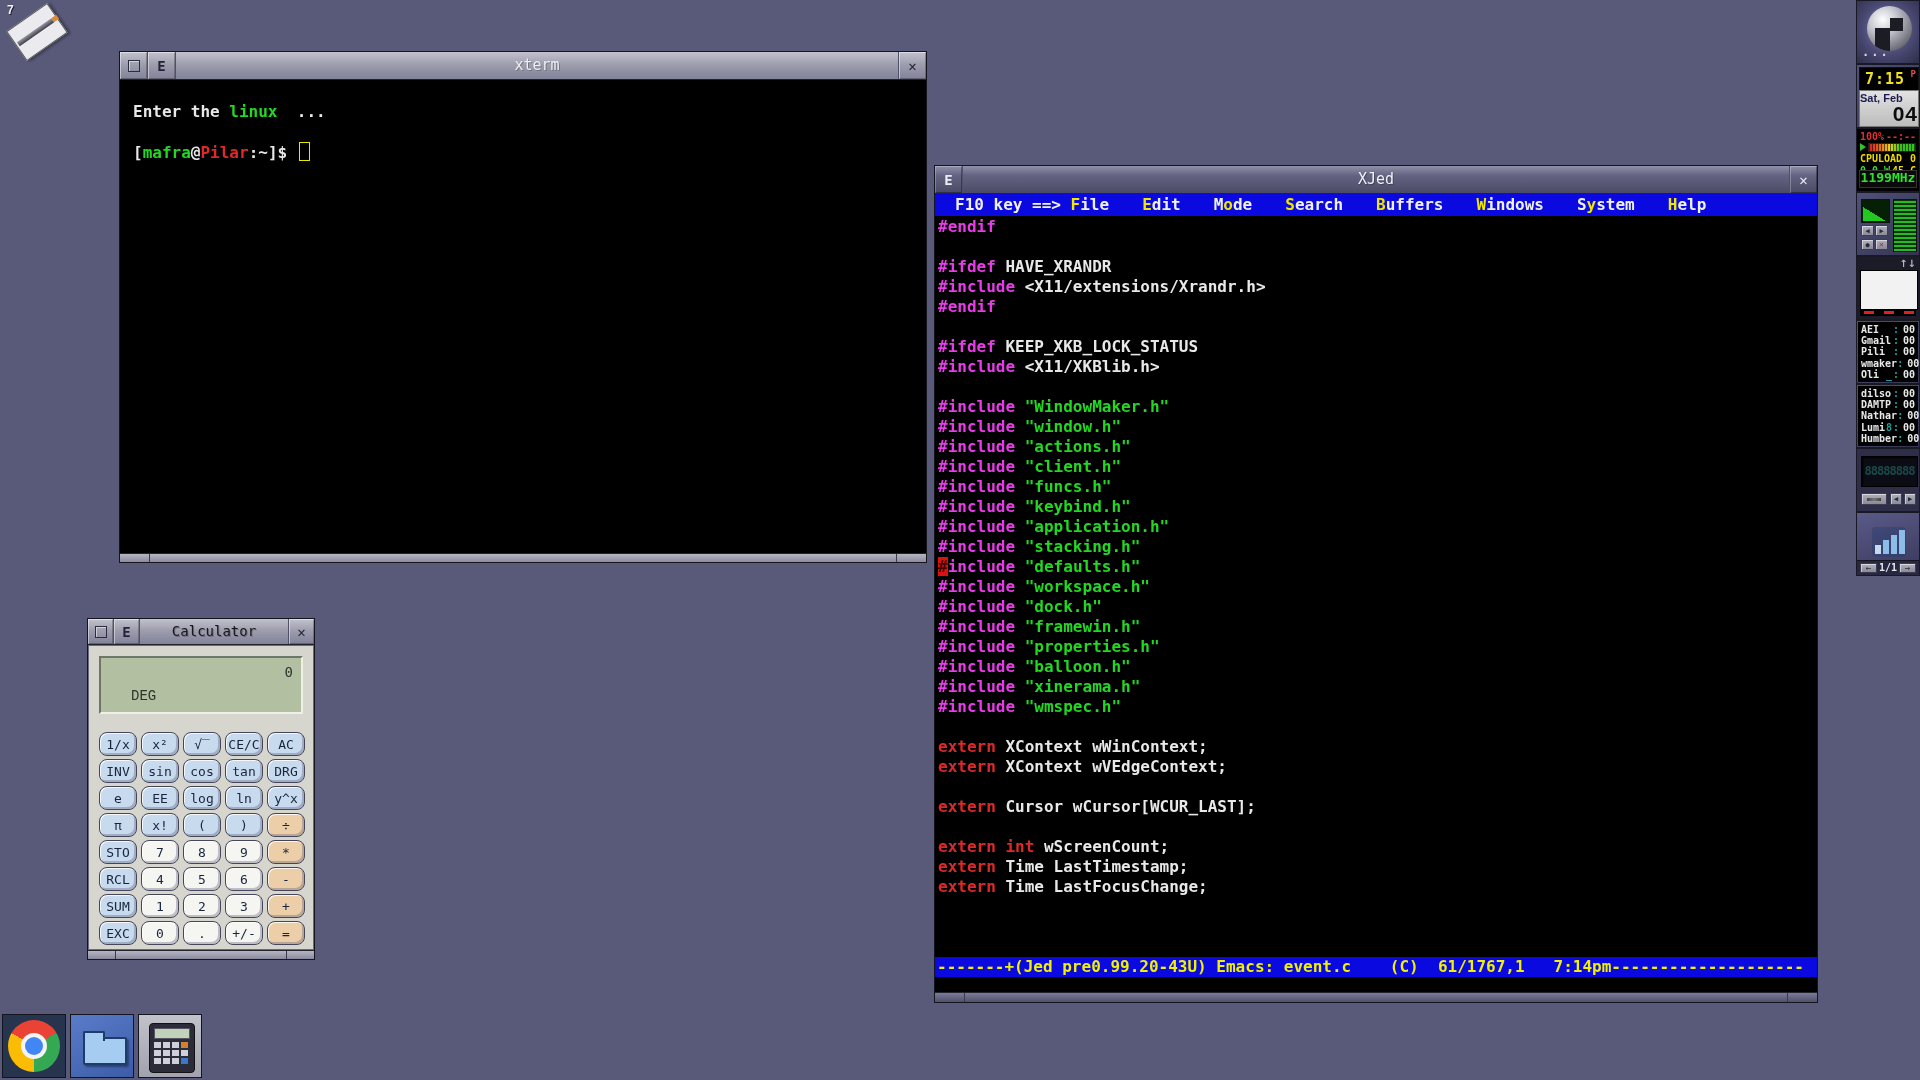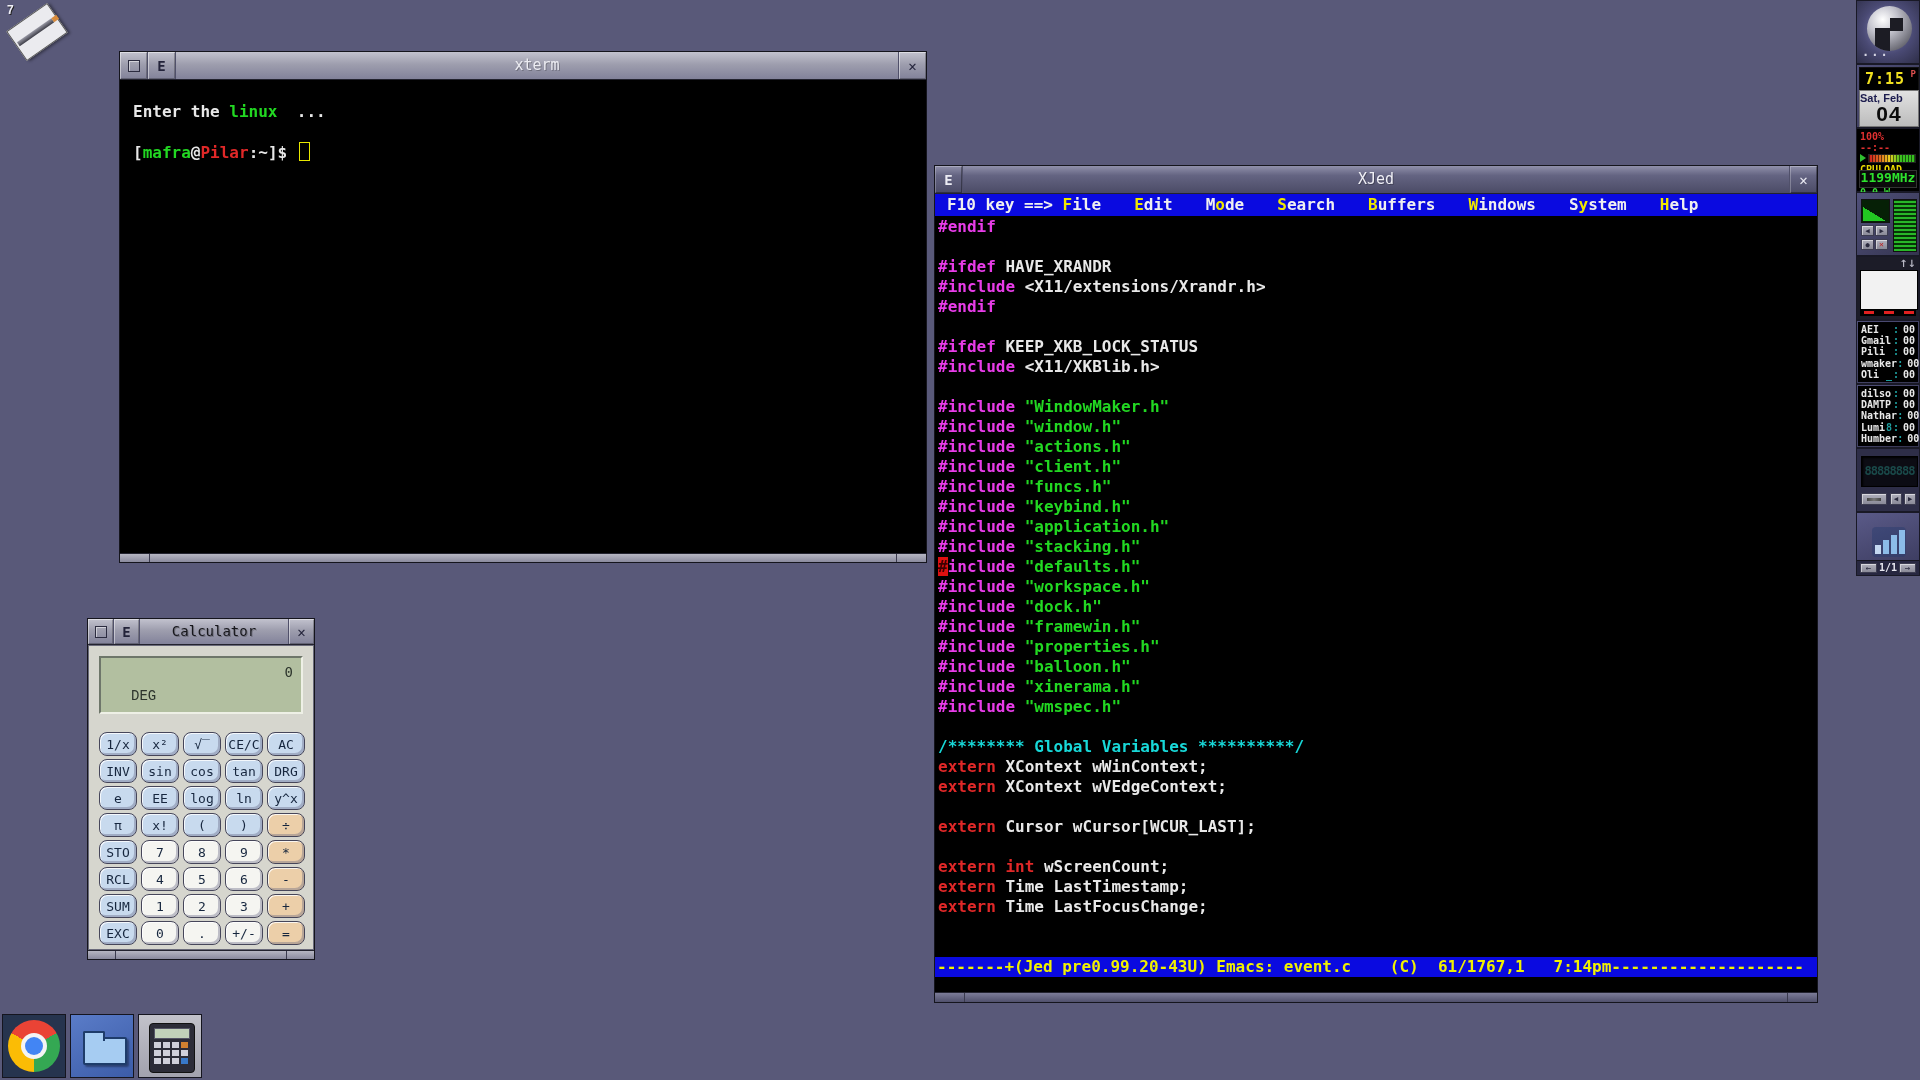--- a/index.html
+++ b/index.html
@@ -27,21 +27,21 @@
   
   .screen{position:absolute;background:#000;overflow:hidden;}
   .code-line{height:20px;line-height:20px;white-space:pre;font:bold 16px "DejaVu Sans Mono",monospace;}
   .tok{white-space:pre;}
   .tw{color:#e8e8e8;} .tg{color:#22d822;} .tr{color:#e02828;}
   .td{color:#e83ce8;} .ts{color:#22d822;} .tc{color:#18d8d8;} .tk{color:#e02828;}
   .tcur{background:#dd1010;color:#3c0000;}
   .tbox{display:inline-block;width:9px;height:17px;border:1px solid #e8e800;vertical-align:-3px;margin-left:2px;}
   
   .menubar{position:absolute;left:0;right:0;top:28px;height:32px;background:#0a0ae0;display:flex;
-           font:bold 16px "DejaVu Sans Mono",monospace;color:#f0f0f0;line-height:22px;padding-left:12px;box-sizing:border-box;overflow:hidden;}
+           font:bold 16px "DejaVu Sans Mono",monospace;color:#f0f0f0;line-height:22px;padding-left:20px;box-sizing:border-box;overflow:hidden;}
   .menu-prefix{white-space:pre;}
   .menu-item{margin-right:33px;cursor:default;}
   .menu-item .hot{color:#f0e800;}
   .statusbar{position:absolute;left:0;right:0;background:#0a0ae0;color:#f0f000;height:20px;line-height:20px;
              font:bold 16px "DejaVu Sans Mono",monospace;white-space:pre;overflow:hidden;padding-left:2px;box-sizing:border-box;}
   
   .calc-body{position:absolute;left:0;right:0;top:26px;bottom:9px;background-color:#d6d6ce;
              background-image:radial-gradient(circle,#bcbcb2 22%,transparent 25%);background-size:4px 4px;
              border:1px solid #6a6a7a;box-sizing:border-box;}
   .calc-display{position:absolute;left:10px;top:10px;width:204px;height:58px;background:#b2bfa0;
@@ -53,21 +53,21 @@
              grid-auto-rows:24px;gap:3px 4px;}
   .calc-btn{border:1px solid #46465a;border-radius:8px;display:flex;align-items:center;justify-content:center;
             font:13px "DejaVu Sans Mono",monospace;color:#16263e;
             box-shadow:inset 1px 1px 0 rgba(255,255,255,.8), inset -2px -2px 0 rgba(90,90,120,.35);cursor:default;}
   .fn{background:#c8daee;} .digit{background:#f5f5f1;} .op{background:#eccfa9;}
   
   .dock{position:absolute;left:1856px;top:0;width:64px;}
   .tile{position:absolute;left:0;width:64px;height:64px;box-sizing:border-box;
         background:linear-gradient(135deg,#50507a 0%,#34344f 100%);border:1px solid #191926;cursor:default;}
   .tiny{font:bold 10px "DejaVu Sans Mono",monospace;}
-  .lcd-row{display:flex;justify-content:space-between;padding:0 3px;flex-direction:column;}
+  .lcd-row{display:flex;justify-content:space-between;padding:0 3px;}
   .mail-col{position:absolute;inset:1px;background:#000;padding:2px 3px;display:flex;flex-direction:column;justify-content:space-evenly;}
   .mail-row{display:flex;align-items:baseline;font:bold 10px "DejaVu Sans Mono",monospace;color:#e8e8e8;height:11px;line-height:11px;}
   .m-name{white-space:pre;}
   .m-spacer{flex:1;}
   .m-pre{color:#1e9e9e;margin-right:1px;}
   .m-colon{color:#1e9e9e;margin-right:4px;}
   .dock-btn{background:linear-gradient(180deg,#b0b0bc,#8a8a98);border:1px solid #3c3c50;
             box-shadow:inset 1px 1px 0 rgba(255,255,255,.5);display:flex;align-items:center;justify-content:center;
             color:#2a2a3e;position:absolute;box-sizing:border-box;}
   
@@ -142,21 +142,20 @@
         <div class="code-line"><span class="tok td">#include</span><span class="tok tw"> </span><span class="tok ts">"stacking.h"</span></div>
         <div class="code-line"><span class="tok tcur">#</span><span class="tok td">include</span><span class="tok tw"> </span><span class="tok ts">"defaults.h"</span></div>
         <div class="code-line"><span class="tok td">#include</span><span class="tok tw"> </span><span class="tok ts">"workspace.h"</span></div>
         <div class="code-line"><span class="tok td">#include</span><span class="tok tw"> </span><span class="tok ts">"dock.h"</span></div>
         <div class="code-line"><span class="tok td">#include</span><span class="tok tw"> </span><span class="tok ts">"framewin.h"</span></div>
         <div class="code-line"><span class="tok td">#include</span><span class="tok tw"> </span><span class="tok ts">"properties.h"</span></div>
         <div class="code-line"><span class="tok td">#include</span><span class="tok tw"> </span><span class="tok ts">"balloon.h"</span></div>
         <div class="code-line"><span class="tok td">#include</span><span class="tok tw"> </span><span class="tok ts">"xinerama.h"</span></div>
         <div class="code-line"><span class="tok td">#include</span><span class="tok tw"> </span><span class="tok ts">"wmspec.h"</span></div>
         <div class="code-line"></div>
-        <div class="code-line"><span class="tok tc">/******** Global Variables **********/</span></div>
         <div class="code-line"><span class="tok tk">extern</span><span class="tok tw"> XContext wWinContext;</span></div>
         <div class="code-line"><span class="tok tk">extern</span><span class="tok tw"> XContext wVEdgeContext;</span></div>
         <div class="code-line"></div>
         <div class="code-line"><span class="tok tk">extern</span><span class="tok tw"> Cursor wCursor[WCUR_LAST];</span></div>
         <div class="code-line"></div>
         <div class="code-line"><span class="tok tk">extern</span><span class="tok tw"> </span><span class="tok tk">int</span><span class="tok tw"> wScreenCount;</span></div>
         <div class="code-line"><span class="tok tk">extern</span><span class="tok tw"> Time LastTimestamp;</span></div>
         <div class="code-line"><span class="tok tk">extern</span><span class="tok tw"> Time LastFocusChange;</span></div>
       </div>
   </div>
@@ -241,21 +240,21 @@
     <div class="abs" style="left:5px;top:44px;color:#d6d6e4;font:bold 12px 'DejaVu Sans Mono',monospace;letter-spacing:2px;">...</div>
   </div>
 
   <div class="tile" style="top:64px;">
     <div class="abs" style="left:2px;top:2px;width:58px;height:22px;background:#000;border:1px solid #111;">
       <div class="abs" style="left:0;right:8px;top:2px;text-align:center;color:#f0e020;font:bold 15px 'DejaVu Sans Mono',monospace;letter-spacing:1px;">7:15</div>
       <div class="abs" style="right:2px;top:1px;color:#e05050;font:bold 9px 'DejaVu Sans Mono',monospace;">P</div>
     </div>
     <div class="abs" style="left:2px;top:25px;width:58px;height:35px;background:linear-gradient(180deg,#e2e2e2,#bcbcbc);border:1px solid #777;">
       <div style="text-align:left;color:#1c1c4e;font:bold 11px 'Liberation Sans',sans-serif;margin-top:1px;">Sat, Feb</div>
-      <div style="text-align:center;color:#0c0c0c;font:bold 21px 'Liberation Sans',sans-serif;margin-top:-2px;letter-spacing:1px;">04</div>
+      <div style="text-align:right;color:#0c0c0c;font:bold 21px 'Liberation Sans',sans-serif;margin-top:-2px;letter-spacing:1px;">04</div>
     </div>
   </div>
 
   <div class="tile" style="top:128px;background:#000;">
     <div class="lcd-row tiny" style="margin-top:2px;color:#e03030;">
       <span>100%</span>
       <span>--:--</span>
     </div>
     <div style="display:flex;align-items:center;padding:1px 3px;height:8px;">
       <span style="width:0;height:0;border-top:4px solid transparent;border-bottom:4px solid transparent;border-left:6px solid #30c030;margin-right:2px;"></span>

